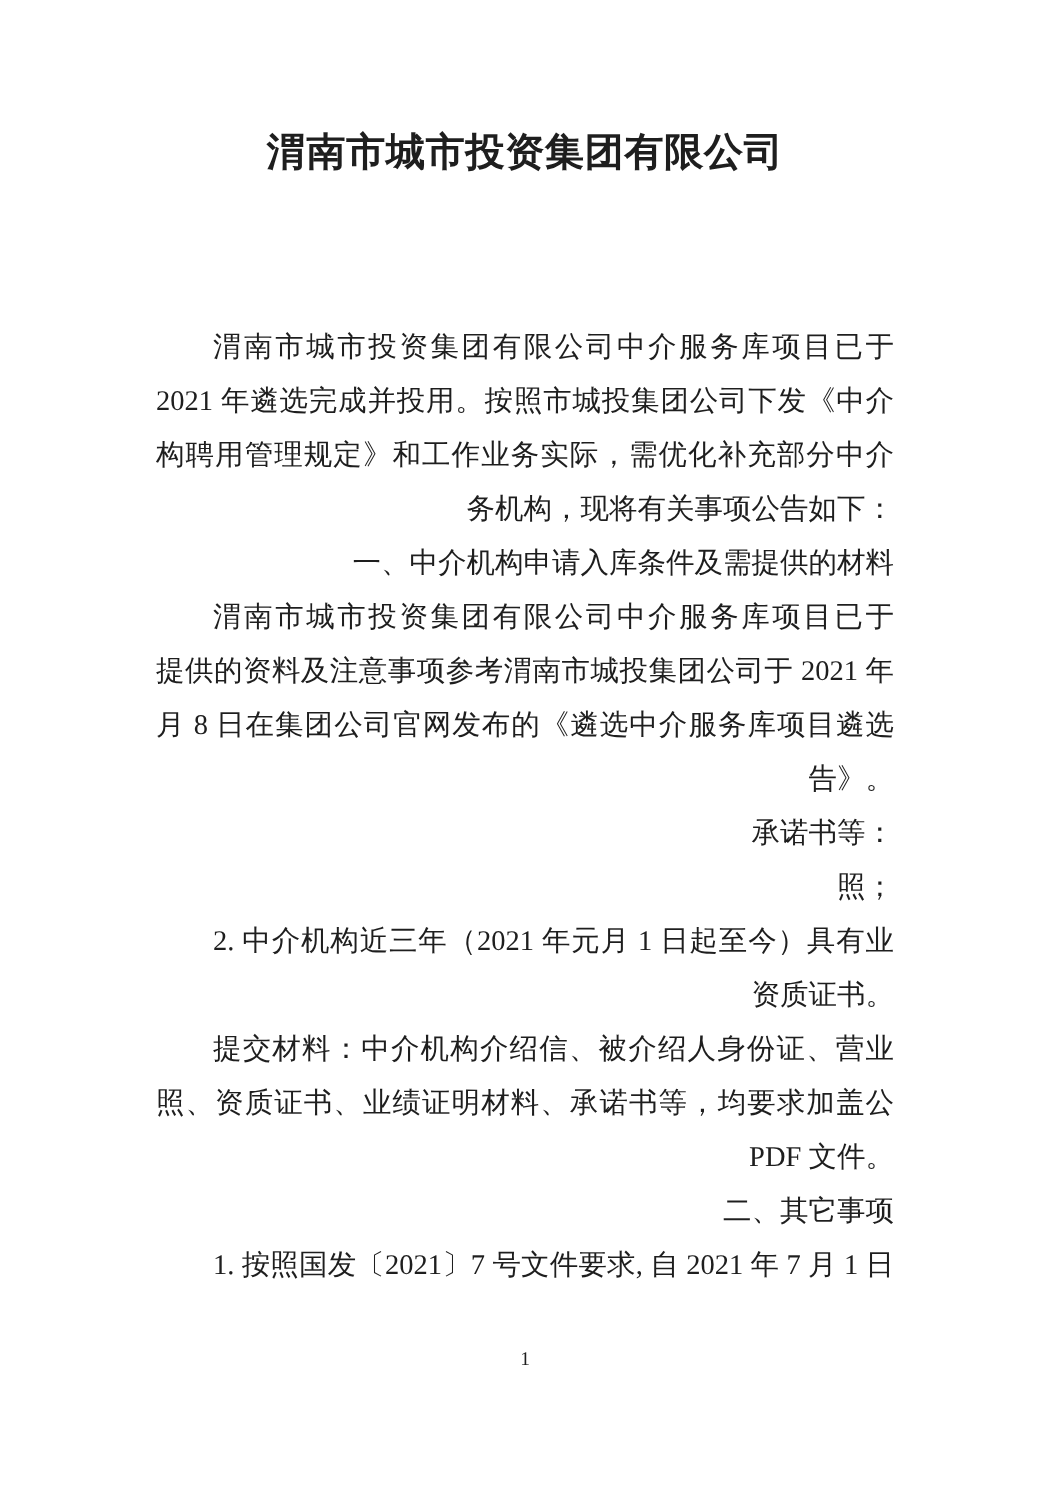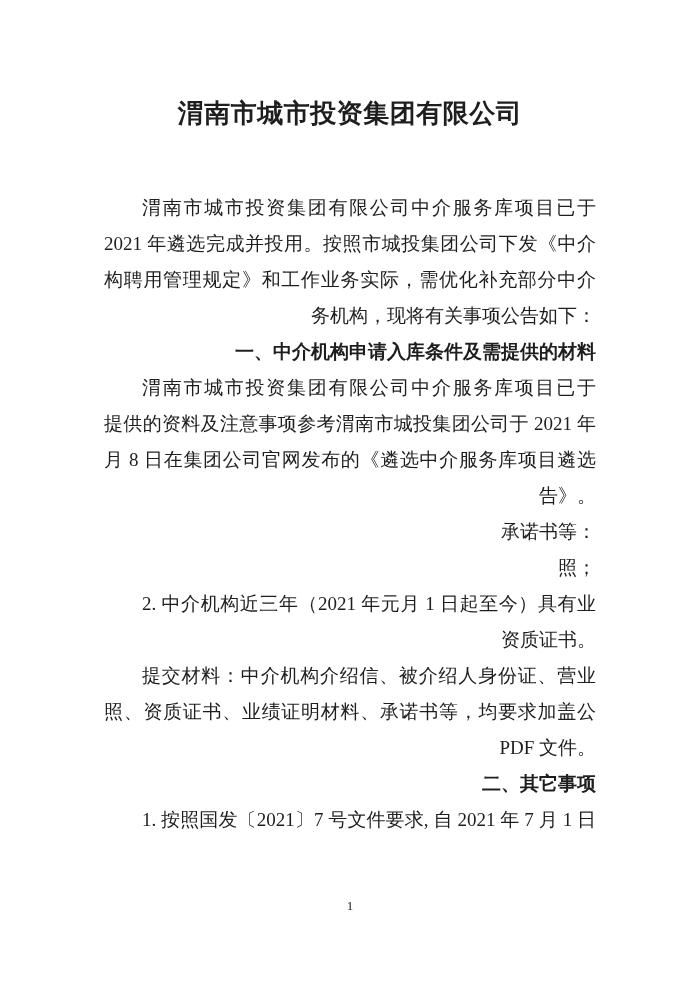--- a/index.html
+++ b/index.html
@@ -11,52 +11,52 @@
     position: relative;
     width: 700px;
     height: 990px;
     background: #ffffff;
     color: #1e1e1e;
     font-family: "Liberation Serif", "DejaVu Serif", serif;
     overflow: hidden;
   }
   .doc-title {
     position: absolute;
-    top: 96px;
+    top: 84px;
     left: 0;
     width: 700px;
     text-align: center;
     font-weight: bold;
     font-size: 26px;
     line-height: 36px;
     letter-spacing: 0.5px;
   }
   .doc-body {
     position: absolute;
-    top: 190px;
+    top: 214px;
     left: 104px;
     width: 492px;
     font-size: 19px;
     line-height: 36px;
   }
   .line {
     height: 36px;
     overflow: hidden;
     text-align: right;
     white-space: normal;
   }
   .line.full {
     text-align: justify;
     text-align-last: justify;
   }
   .line.indent {
     text-indent: 38px;
   }
   .line.bold {
-    font-weight: bold;
+    font-weight: normal;
   }
   .page-number {
     position: absolute;
     top: 897px;
     left: 0;
     width: 700px;
     text-align: center;
     font-size: 13px;
     line-height: 18px;
   }

